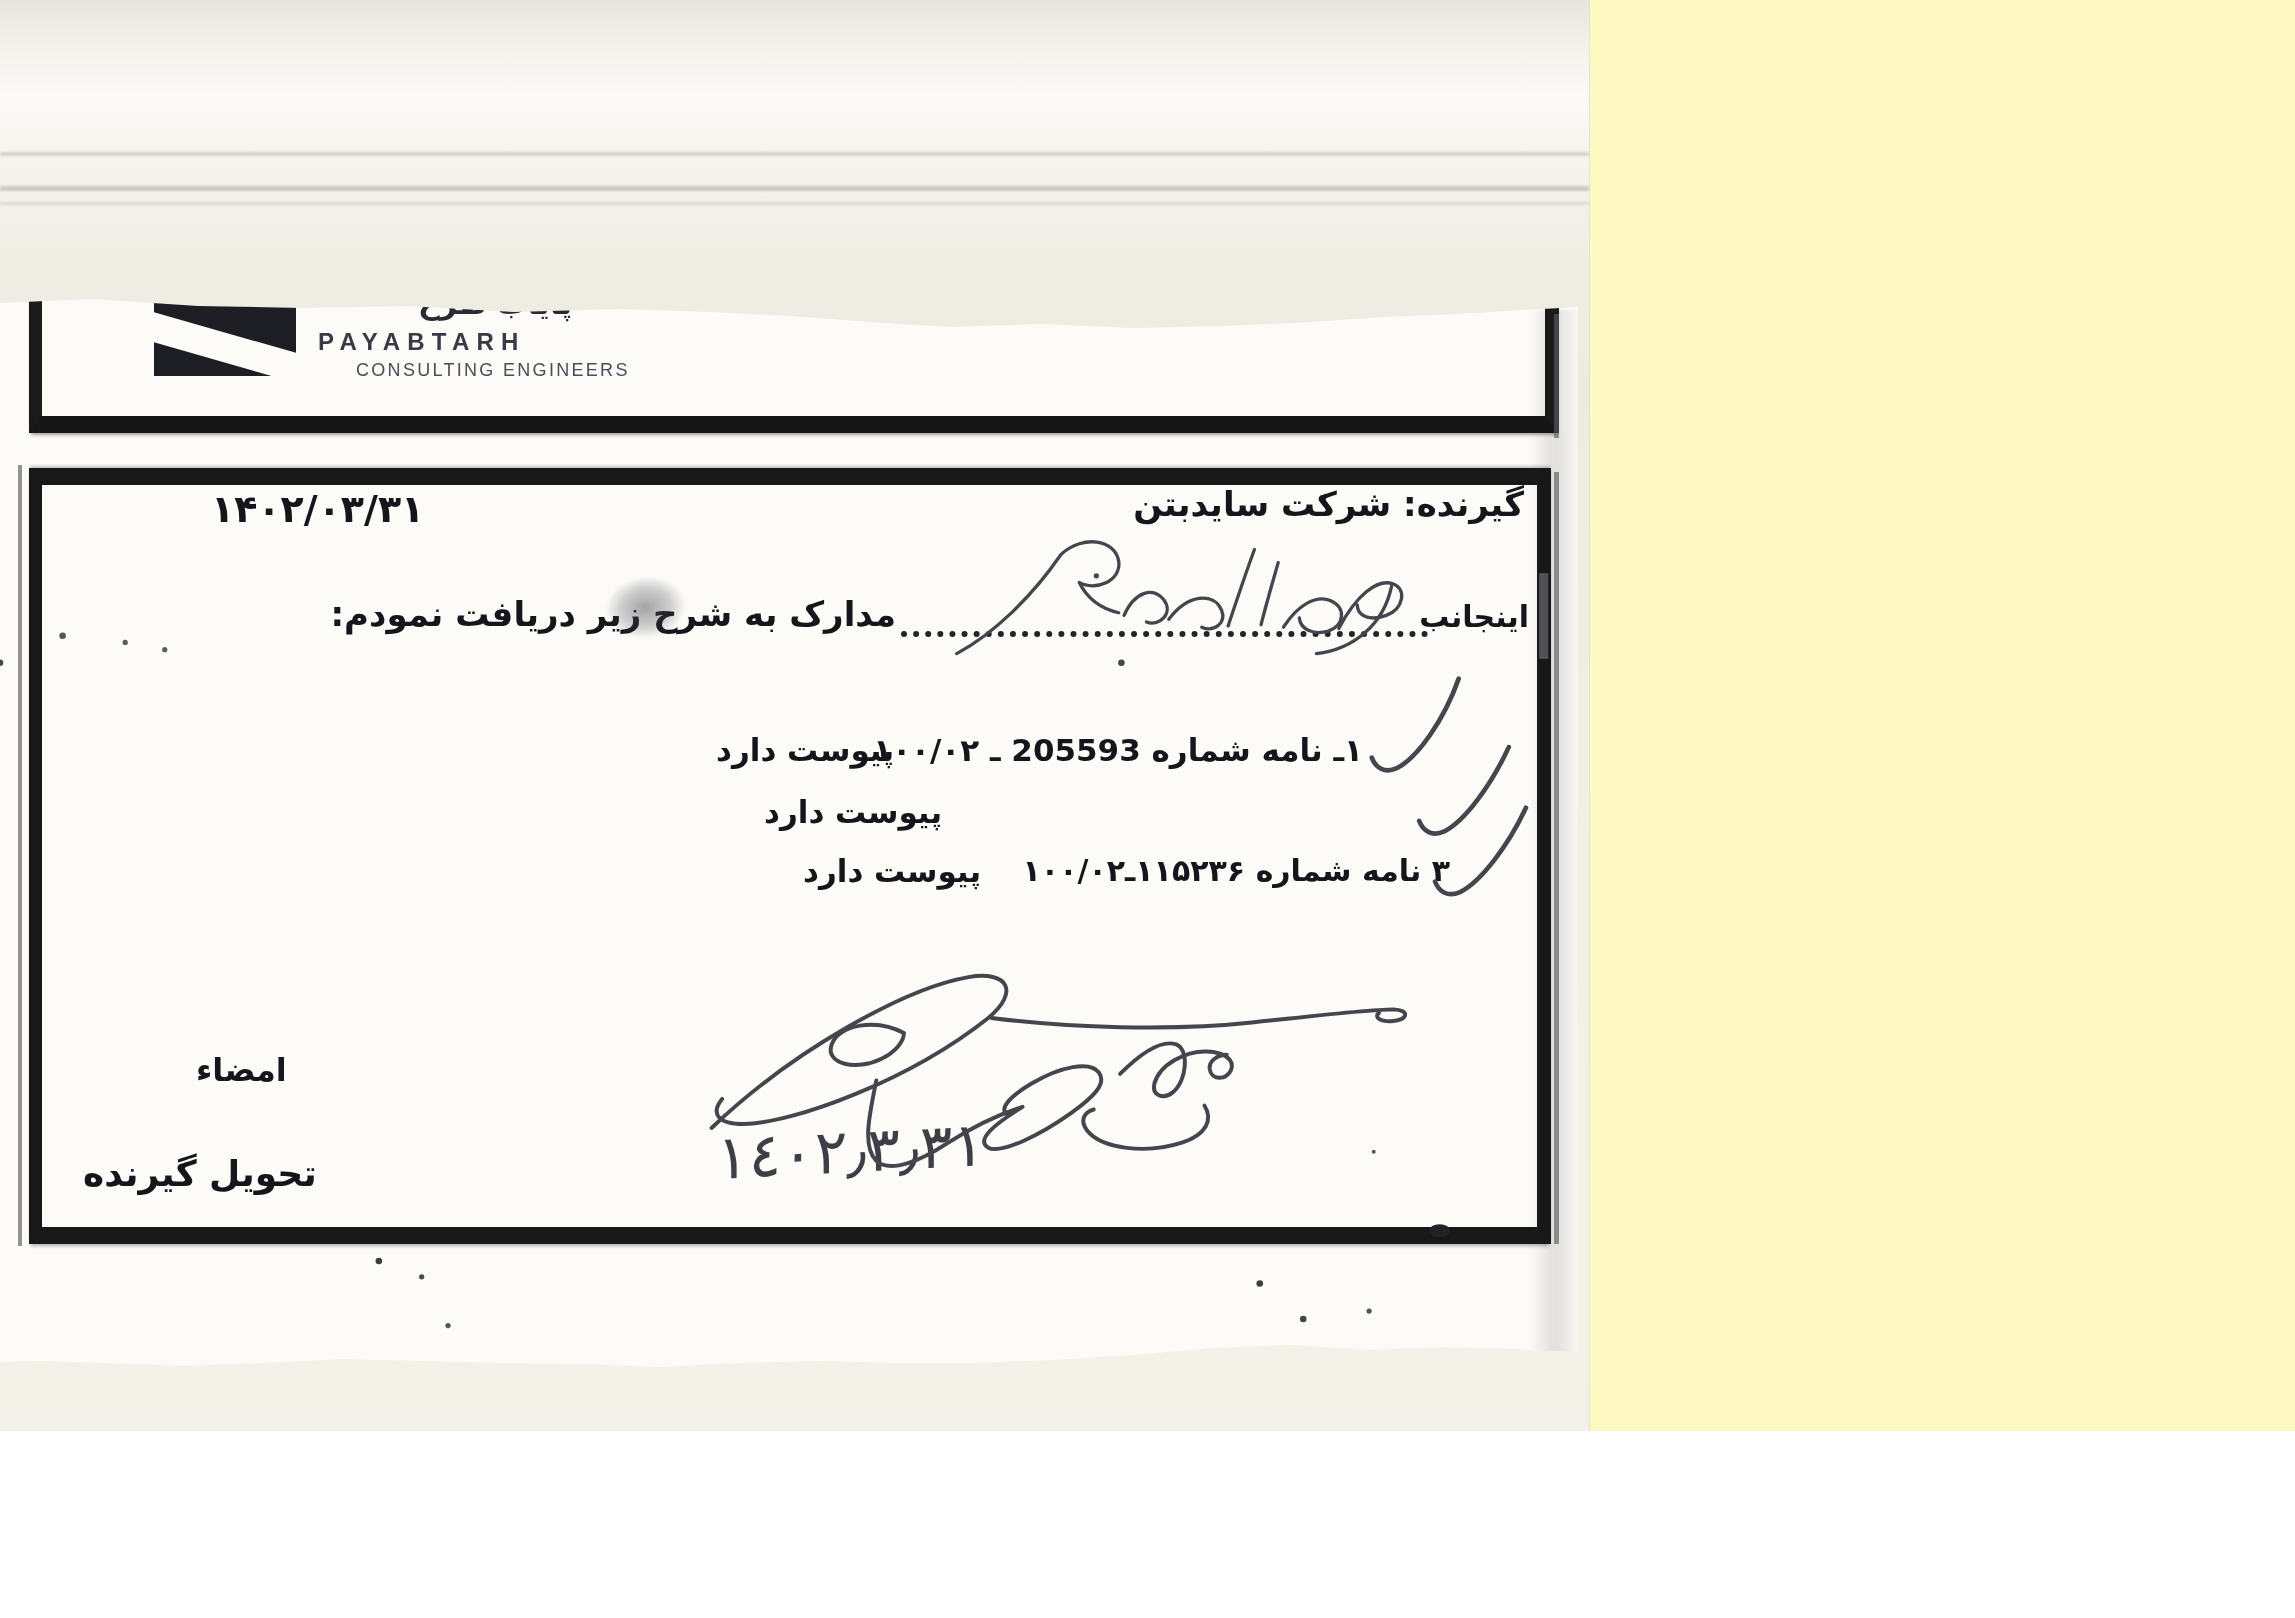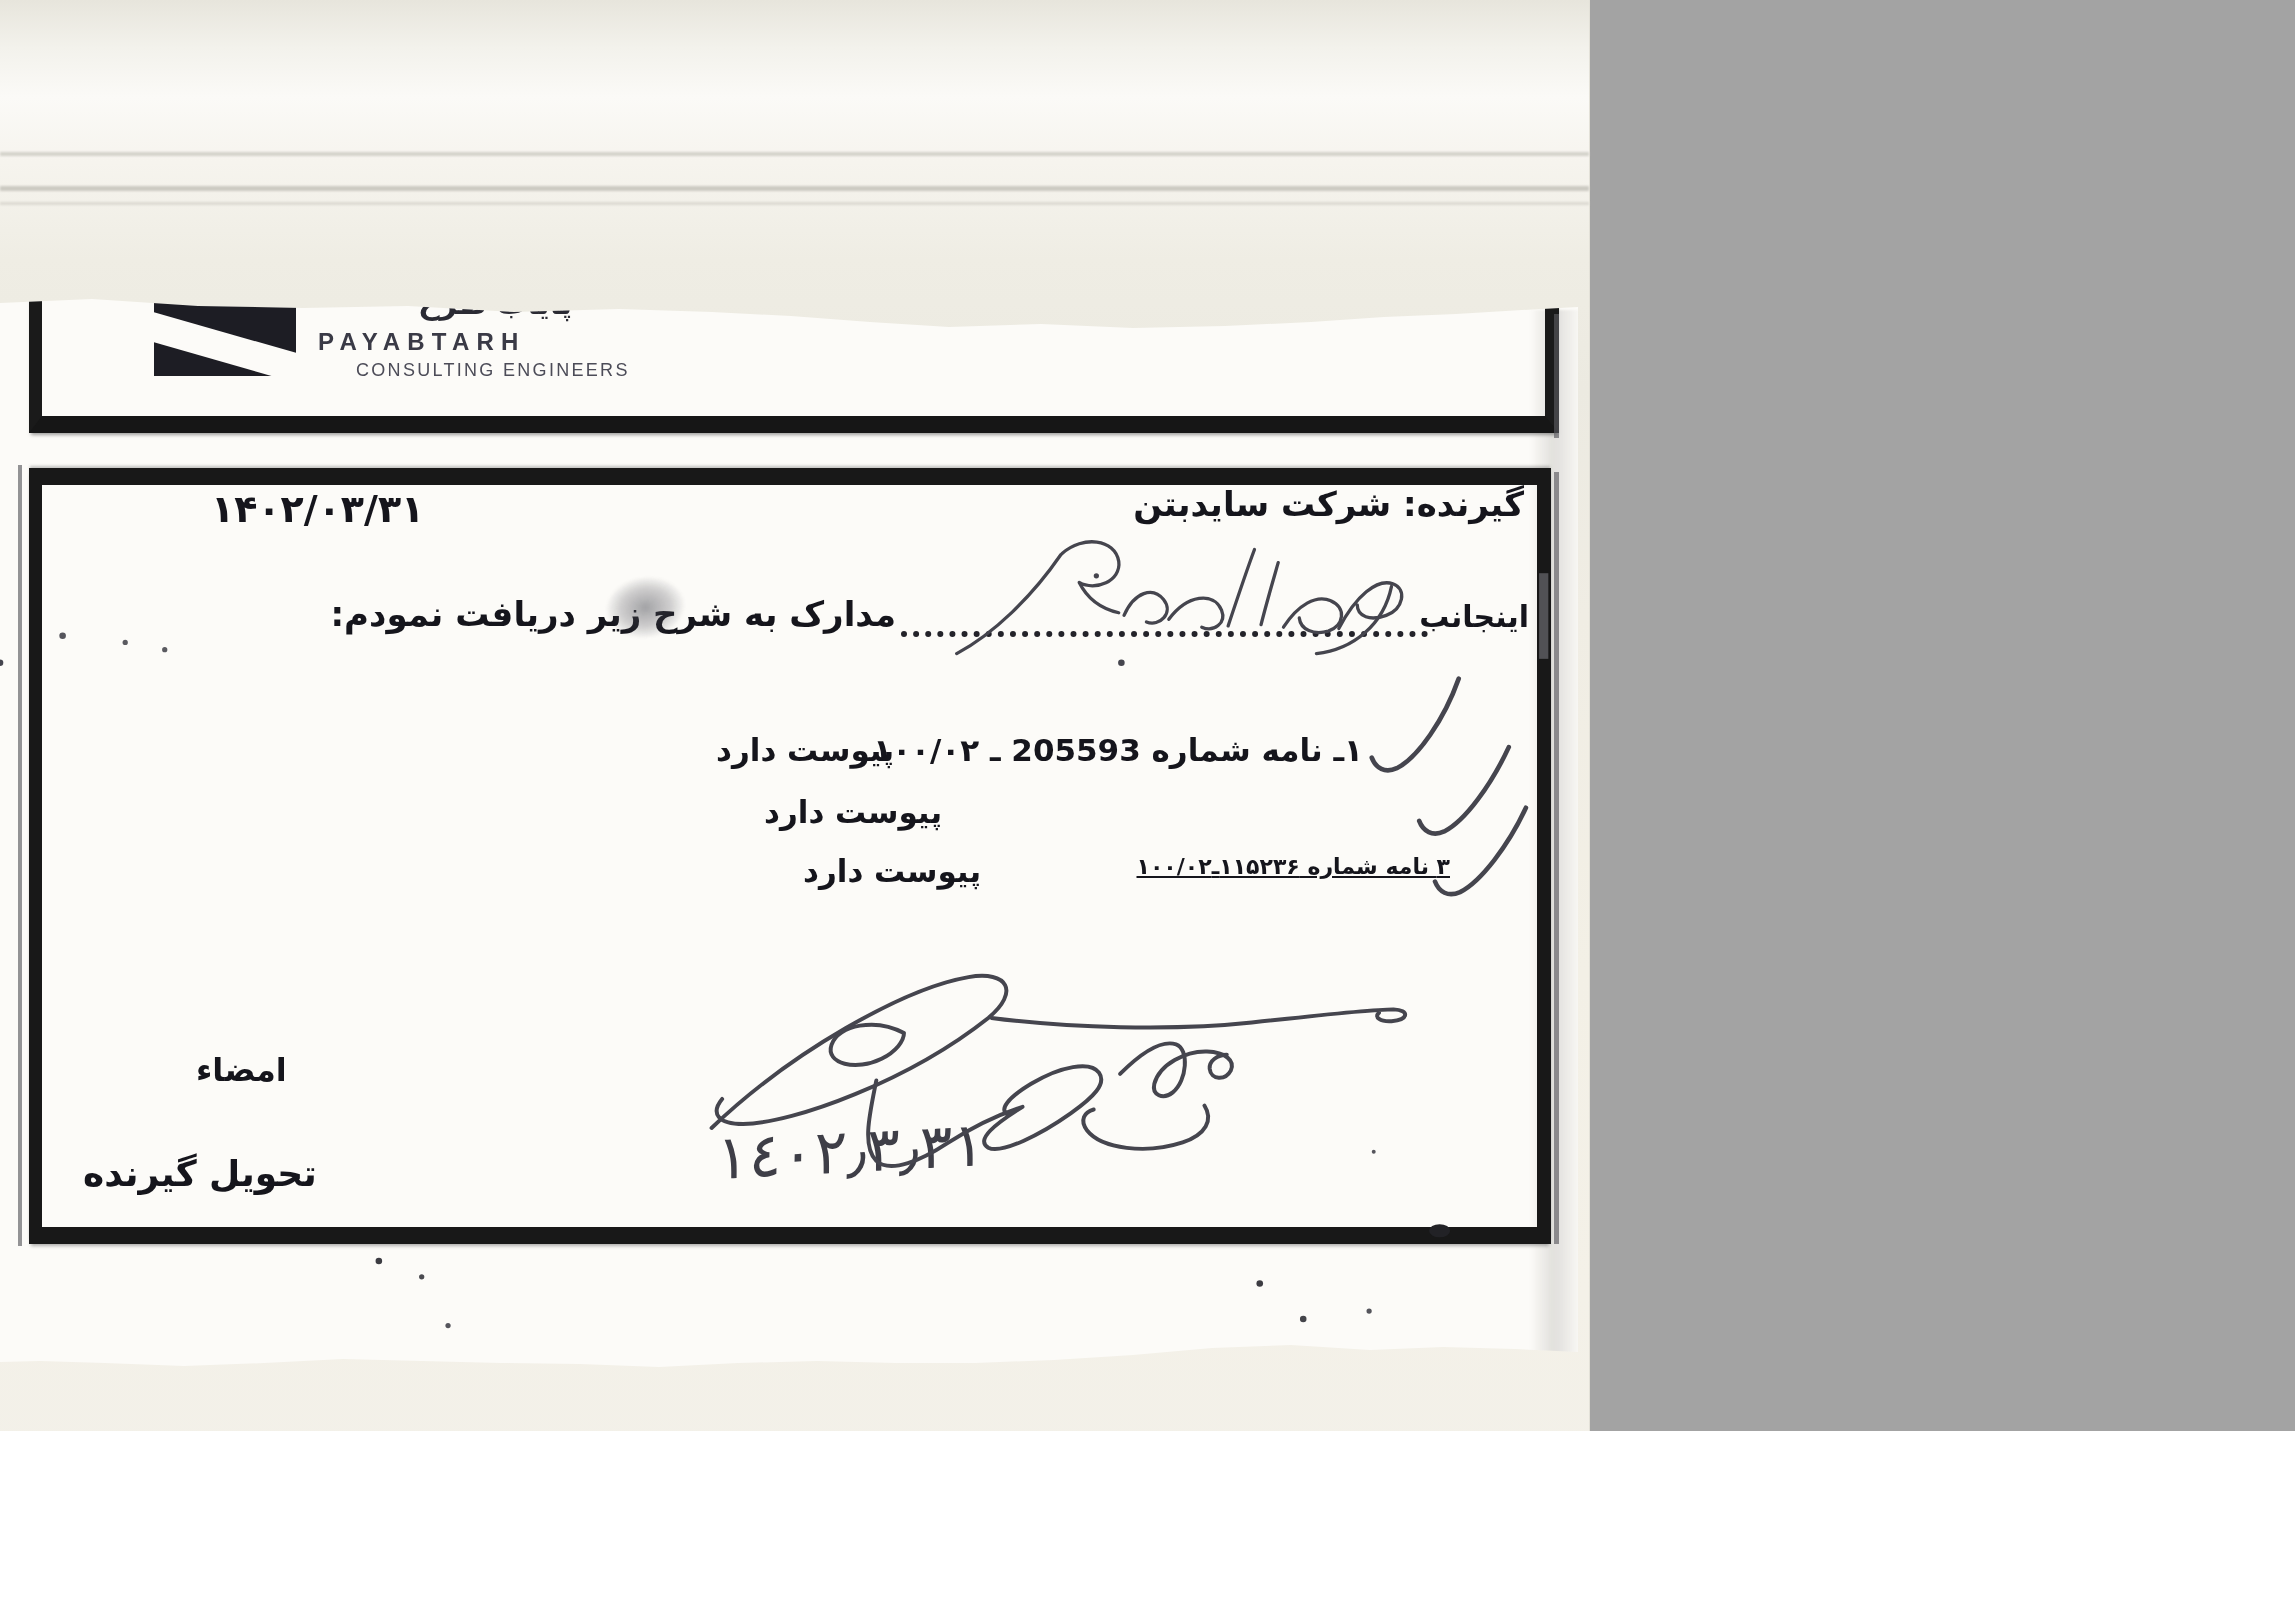--- a/index.html
+++ b/index.html
@@ -1,16 +1,16 @@
 <!DOCTYPE html>
 <html lang="fa" style="font-size:10.5px"><head>
 <meta charset="utf-8">
 <style>
   html,body{margin:0;padding:0;background:#ffffff;}
-  #scan{position:relative;width:2295px;height:1431px;background:#a3a3a3;overflow:hidden;
+  #scan{position:relative;width:2295px;height:1431px;background:#fef9c3;overflow:hidden;
         font-family:"DejaVu Sans",sans-serif;}
   
   #backing{position:absolute;left:0;top:0;width:1589px;height:1619px;
     background:linear-gradient(180deg,#e7e5dc 0%,#f3f2ec 3%,#fbfaf7 6%,#f6f4ee 10%,
       #efede4 16%,#eceae1 24%,#f0ede4 38%,#f3f0e6 60%,#f4f1e8 80%,#f2f0e9 94%,#f1f1ef 100%);
     border-right:1.3px solid #e3e1d8;}
   .groove{position:absolute;left:0;width:1589px;filter:blur(0.8px);}
   
   #paper{position:absolute;left:0;top:0;width:1578px;height:1377px;background:#fcfbf8;
     clip-path:polygon(0px 303px,92px 299px,198px 306px,303px 308px,408px 306px,514px 312px,
@@ -91,21 +91,21 @@
     <div class="abs fa" dir="rtl" style="right:49px;top:600px;font-size:30px;">اینجانب</div>
     <div id="dotted-line"></div>
     <div class="abs fa" dir="rtl" style="right:682px;top:595px;font-size:34px;">مدارک به شرح زیر دریافت نمودم:</div>
     <div id="smudge"></div>
 
     <div class="abs fa" dir="rtl" style="right:215px;top:733px;font-size:31px;">۱ـ نامه شماره 205593 ـ ۱۰۰/۰۲</div>
     <div class="abs fa" dir="rtl" style="left:716px;top:733px;font-size:31px;">پیوست دارد</div>
 
     <div class="abs fa" dir="rtl" style="left:764px;top:795px;font-size:31px;">پیوست دارد</div>
 
-    <div class="abs fa" dir="rtl" style="right:128px;top:854px;font-size:22px;text-decoration:underline;">۳ نامه شماره ۱۱۵۲۳۶ـ۱۰۰/۰۲</div>
+    <div class="abs fa" dir="rtl" style="right:128px;top:854px;font-size:30px;">۳ نامه شماره ۱۱۵۲۳۶ـ۱۰۰/۰۲</div>
     <div class="abs fa" dir="rtl" style="left:803px;top:854px;font-size:31px;">پیوست دارد</div>
 
     <div class="abs fa" dir="rtl" style="left:196px;top:1052px;font-size:32px;">امضاء</div>
     <div class="abs fa" dir="rtl" style="left:83px;top:1153px;font-size:36px;">تحویل گیرنده</div>
 
     <div id="hand-date" dir="ltr">١٤٠٢٫٣٫٣١</div>
 
     <svg id="pen" viewBox="0 0 2395 2090">
 
       <g>

